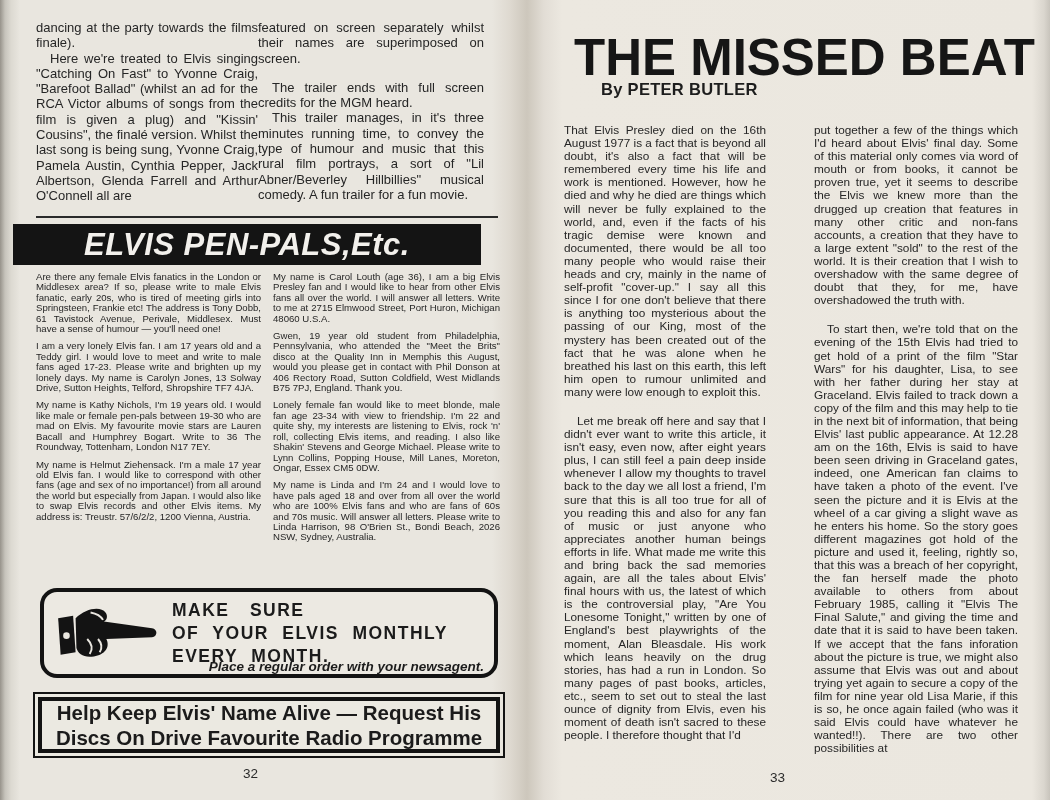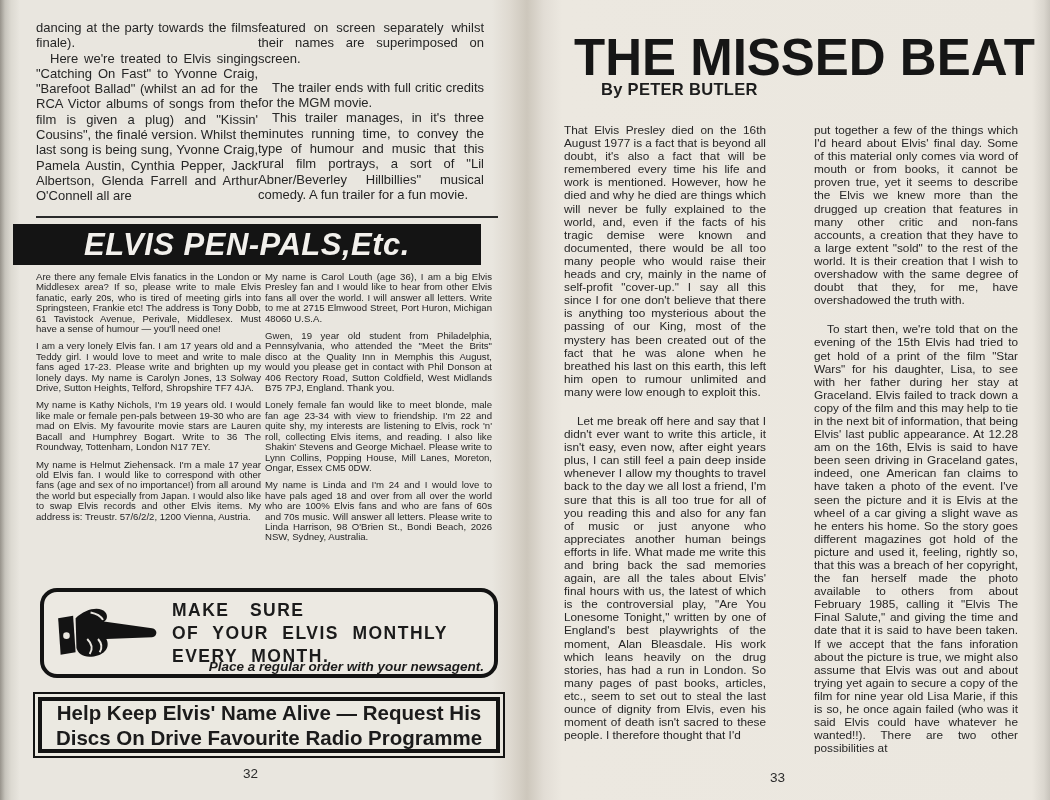--- a/index.html
+++ b/index.html
@@ -28,21 +28,21 @@
   .gap-top{margin-top:14px !important;}
   .rule{position:absolute;left:36px;top:216px;width:462px;height:2px;background:#2a2a2a;}
   
   .banner{
     position:absolute;left:13px;top:224px;width:468px;height:41px;
     background:#141414;color:#f2f0ec;
     display:flex;align-items:center;justify-content:center;
     font-size:31px;font-weight:bold;font-style:italic;letter-spacing:.5px;
   }
   
-  .penpals{position:absolute;left:36px;top:272px;width:464px;display:flex;gap:4px;}
+  .penpals{position:absolute;left:36px;top:272px;width:464px;display:flex;gap:12px;}
   .penpals .col{font-size:9.6px;line-height:10.4px;}
   .penpals .c1{width:225px;}
   .penpals .c2{width:227px;}
   .penpals p{margin:0 0 7px 0;text-align:justify;}
   
   .makesure{
     position:absolute;left:40px;top:588px;width:458px;height:90px;
     border:4px solid #131313;border-radius:17px;background:rgba(238,235,228,.6);
     box-sizing:border-box;
   }
@@ -97,21 +97,21 @@
 
 <div class="scan">
 
   <div class="top-article jtext">
     <div class="col c1">
       <p>dancing at the party towards the films finale).</p>
       <p class="ind">Here we're treated to Elvis singing "Catching On Fast" to Yvonne Craig, "Barefoot Ballad" (whilst an ad for the RCA Victor albums of songs from the film is given a plug) and "Kissin' Cousins", the finalé version. Whilst the last song is being sung, Yvonne Craig, Pamela Austin, Cynthia Pepper, Jack Albertson, Glenda Farrell and Arthur O'Connell all are</p>
     </div>
     <div class="col c2">
       <p>featured on screen separately whilst their names are superimposed on screen.</p>
-      <p class="ind gap-top">The trailer ends with full critic credits for the MGM movie.</p>
+      <p class="ind gap-top">The trailer ends with full screen credits for the MGM heard.</p>
       <p class="ind">This trailer manages, in it's three minutes running time, to convey the type of humour and music that this rural film portrays, a sort of "Lil Abner/Beverley Hillbillies" musical comedy. A fun trailer for a fun movie.</p>
     </div>
   </div>
 
   <div class="rule"></div>
 
   <div class="banner">
     <span>ELVIS PEN-PALS,Etc.</span>
   </div>
 

